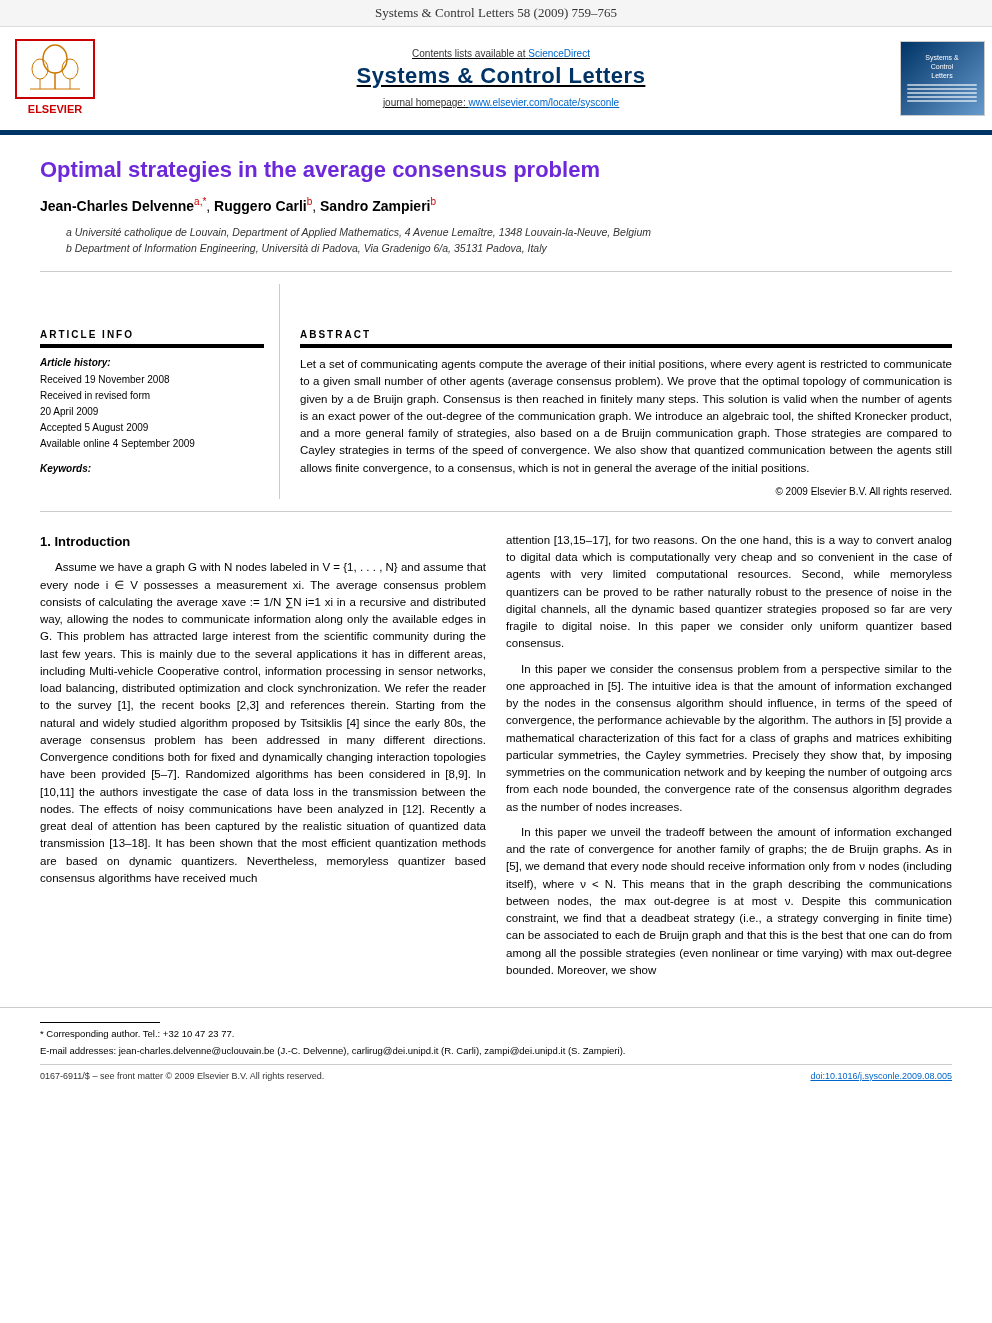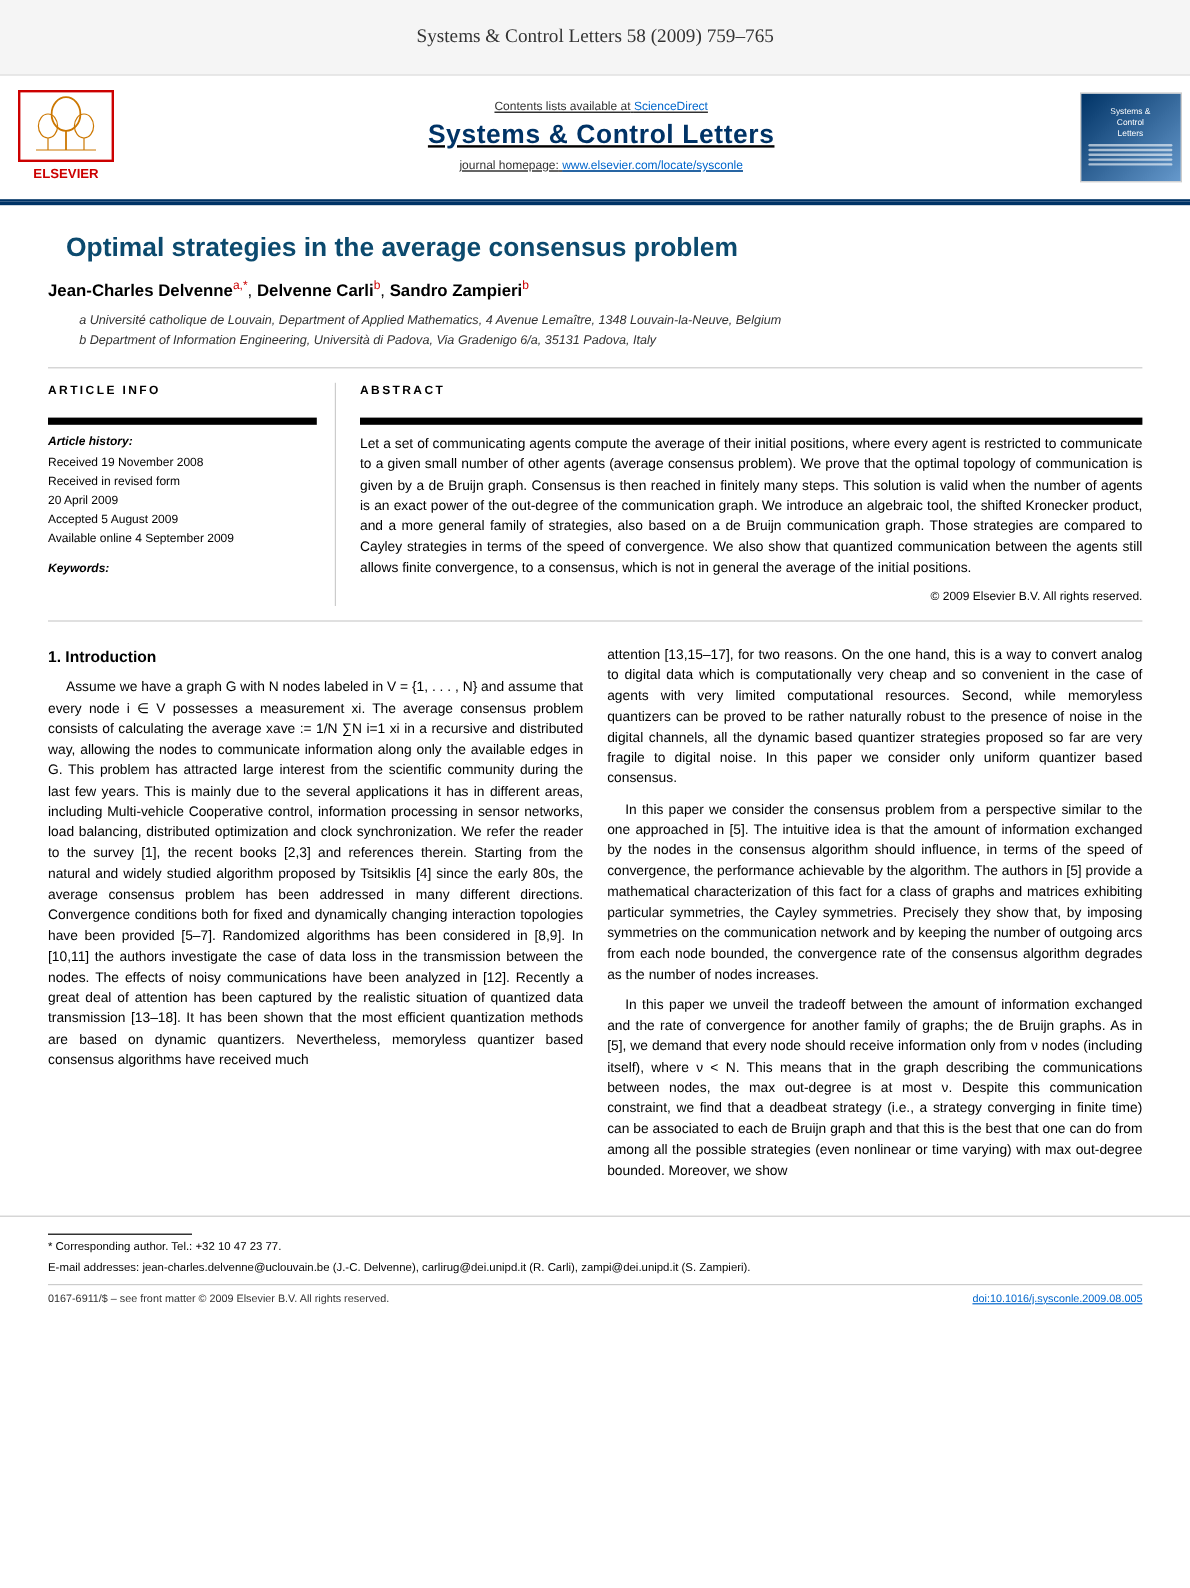--- a/index.html
+++ b/index.html
@@ -11,22 +11,22 @@
       min-height: 1323px;
       font-size: 13px;
       line-height: 1.4;
     }
 
     
     .top-bar {
       background: #f5f5f5;
       border-bottom: 1px solid #ddd;
       text-align: center;
-      padding: 20px 8px;
-      font-size: 16px;
+      padding: 4px 8px;
+      font-size: 13px;
       color: #333;
     }
 
     
     .journal-header {
       display: flex;
       align-items: stretch;
       border-bottom: 2px solid #003366;
       padding: 8px 0;
     }
@@ -132,22 +132,22 @@
 
     
     .main-content {
       padding: 0 40px;
     }
 
     
     .article-title {
       font-size: 22px;
       font-weight: bold;
-      color: #0c4a6e;
-      margin: 20px 0 10px 15px;
+      color: #6d28d9;
+      margin: 20px 0 10px 0;
       font-family: Arial, sans-serif;
     }
 
     
     .authors {
       font-size: 14px;
       margin-bottom: 8px;
       font-family: Arial, sans-serif;
     }
     .authors sup {
@@ -188,23 +188,24 @@
       flex: 1;
       padding-left: 20px;
     }
     .section-heading {
       font-size: 10px;
       font-weight: bold;
       letter-spacing: 2px;
       text-transform: uppercase;
       font-family: Arial, sans-serif;
       color: #000;
-      border-bottom: 6px solid #000000;
-      padding-bottom: 15px;
+      border-bottom: 4px solid #000000;
+      padding-bottom: 2px;
       margin-bottom: 8px;
+      margin-top: 44px;
     }
     .info-label {
       font-size: 10px;
       font-weight: bold;
       font-style: italic;
       font-family: Arial, sans-serif;
       color: #000;
       margin-bottom: 2px;
     }
     .info-dates {
@@ -371,21 +372,21 @@
 </div>
 
 <div class="header-separator"></div>
 
 <div class="main-content">
 
   <div class="article-title">Optimal strategies in the average consensus problem</div>
 
   <div class="authors">
     <span class="author-link">Jean-Charles Delvenne</span><sup>a,*</sup>,
-    <span class="author-link">Delvenne Carli</span><sup>b</sup>,
+    <span class="author-link">Ruggero Carli</span><sup>b</sup>,
     <span class="author-link">Sandro Zampieri</span><sup>b</sup>
   </div>
 
   <div class="affiliations">
     <p>a Université catholique de Louvain, Department of Applied Mathematics, 4 Avenue Lemaître, 1348 Louvain-la-Neuve, Belgium</p>
     <p>b Department of Information Engineering, Università di Padova, Via Gradenigo 6/a, 35131 Padova, Italy</p>
   </div>
 
   <div class="article-info-abstract">
     <div class="article-info">

